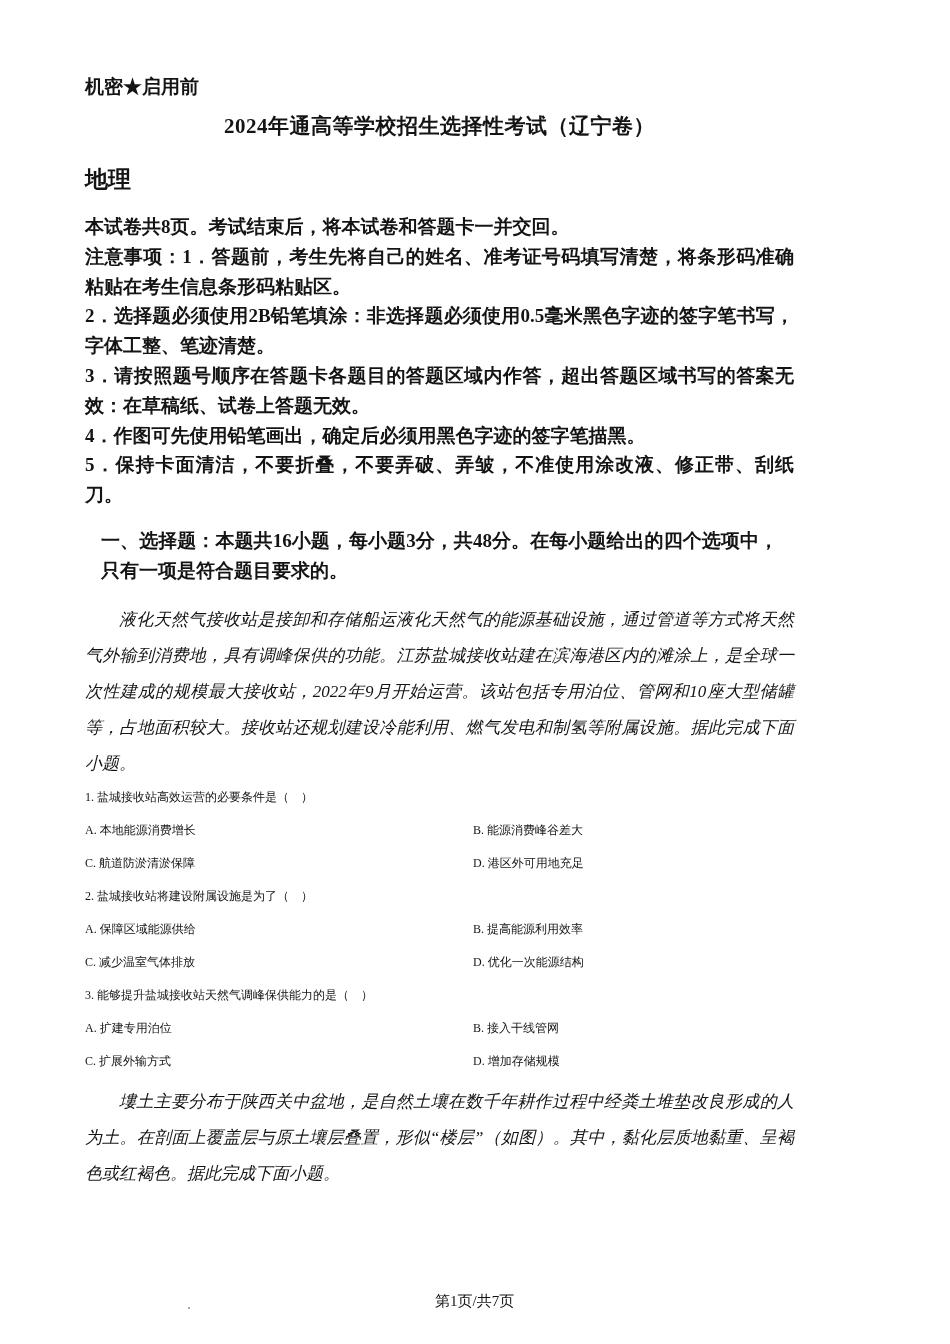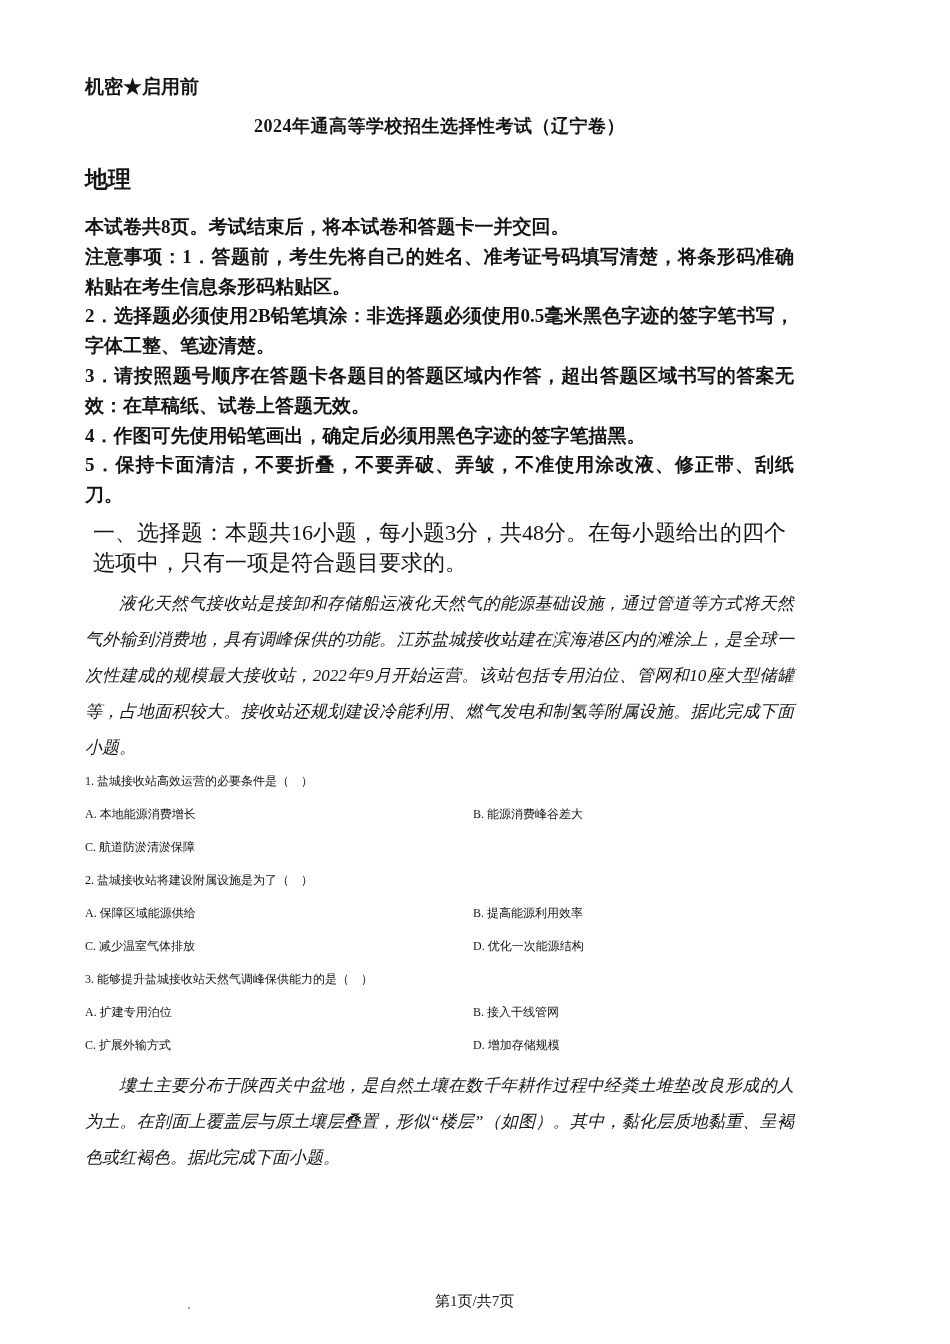--- a/index.html
+++ b/index.html
@@ -19,44 +19,44 @@
     color: #141414;
     overflow: hidden;
   }
   .confidential {
     font-size: 19px;
     font-weight: 700;
     line-height: 22px;
   }
   .title {
     margin: 13px 0 0 0;
-    font-size: 18px;
+    font-size: 21px;
     font-weight: 700;
     text-align: center;
     line-height: 30px;
     letter-spacing: 0.5px;
   }
   .subject {
     margin: 24px 0 0 0;
     font-size: 23px;
     font-weight: 700;
     line-height: 30px;
   }
   .notes {
     margin-top: 17px;
     font-size: 19px;
     font-weight: 700;
     line-height: 29.8px;
     text-align: justify;
   }
   .notes p { margin: 0; }
   .section-heading {
-    margin: 8px;
-    font-size: 22px;
-    font-weight: 400;
+    margin: 16px;
+    font-size: 19px;
+    font-weight: 700;
     line-height: 29.8px;
     text-align: justify;
   }
   .passage {
     margin: 0;
     font-size: 17px;
     line-height: 36px;
     font-style: italic;
     text-indent: 2em;
     text-align: justify;
@@ -117,20 +117,21 @@
   <p class="passage first">液化天然气接收站是接卸和存储船运液化天然气的能源基础设施，通过管道等方式将天然气外输到消费地，具有调峰保供的功能。江苏盐城接收站建在滨海港区内的滩涂上，是全球一次性建成的规模最大接收站，2022年9月开始运营。该站包括专用泊位、管网和10座大型储罐等，占地面积较大。接收站还规划建设冷能利用、燃气发电和制氢等附属设施。据此完成下面小题。</p>
 
   <div class="question">
     <p class="qline stem">1. 盐城接收站高效运营的必要条件是（　）</p>
     <div class="qline opt-row">
       <span class="opt">A. 本地能源消费增长</span>
       <span class="opt">B. 能源消费峰谷差大</span>
     </div>
     <div class="qline opt-row">
       <span class="opt">C. 航道防淤清淤保障</span>
+      <span class="opt">D. 港区外可用地充足</span>
     </div>
   </div>
 
   <div class="question">
     <p class="qline stem">2. 盐城接收站将建设附属设施是为了（　）</p>
     <div class="qline opt-row">
       <span class="opt">A. 保障区域能源供给</span>
       <span class="opt">B. 提高能源利用效率</span>
     </div>
     <div class="qline opt-row">

